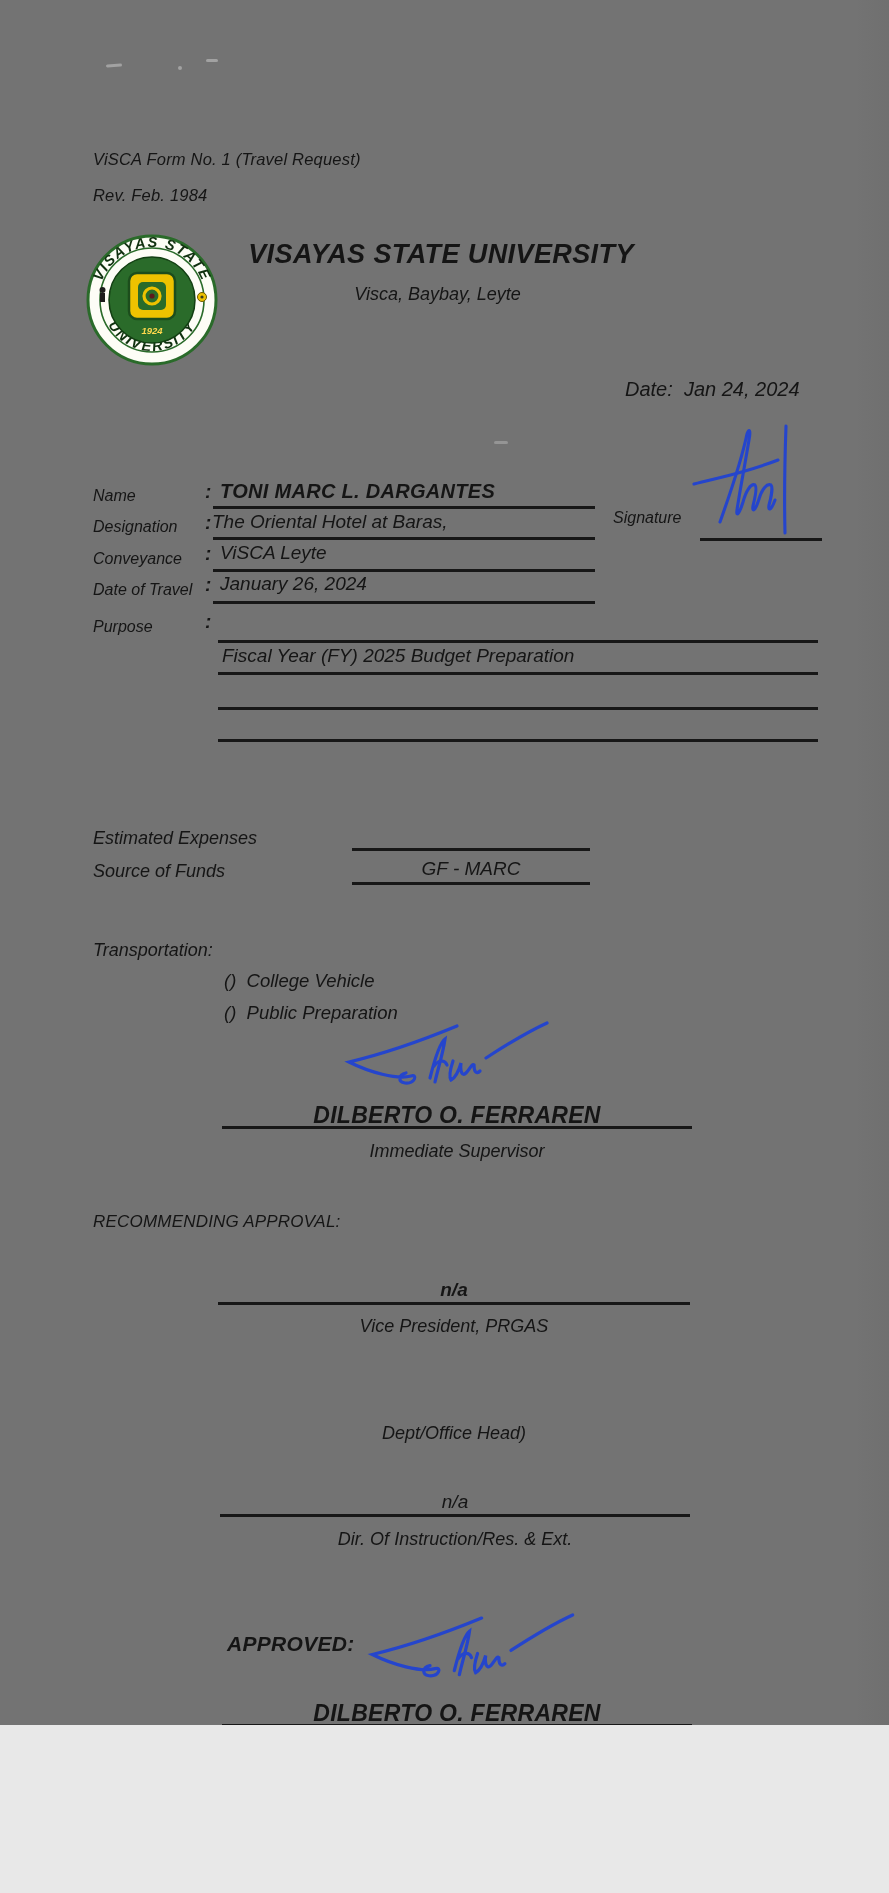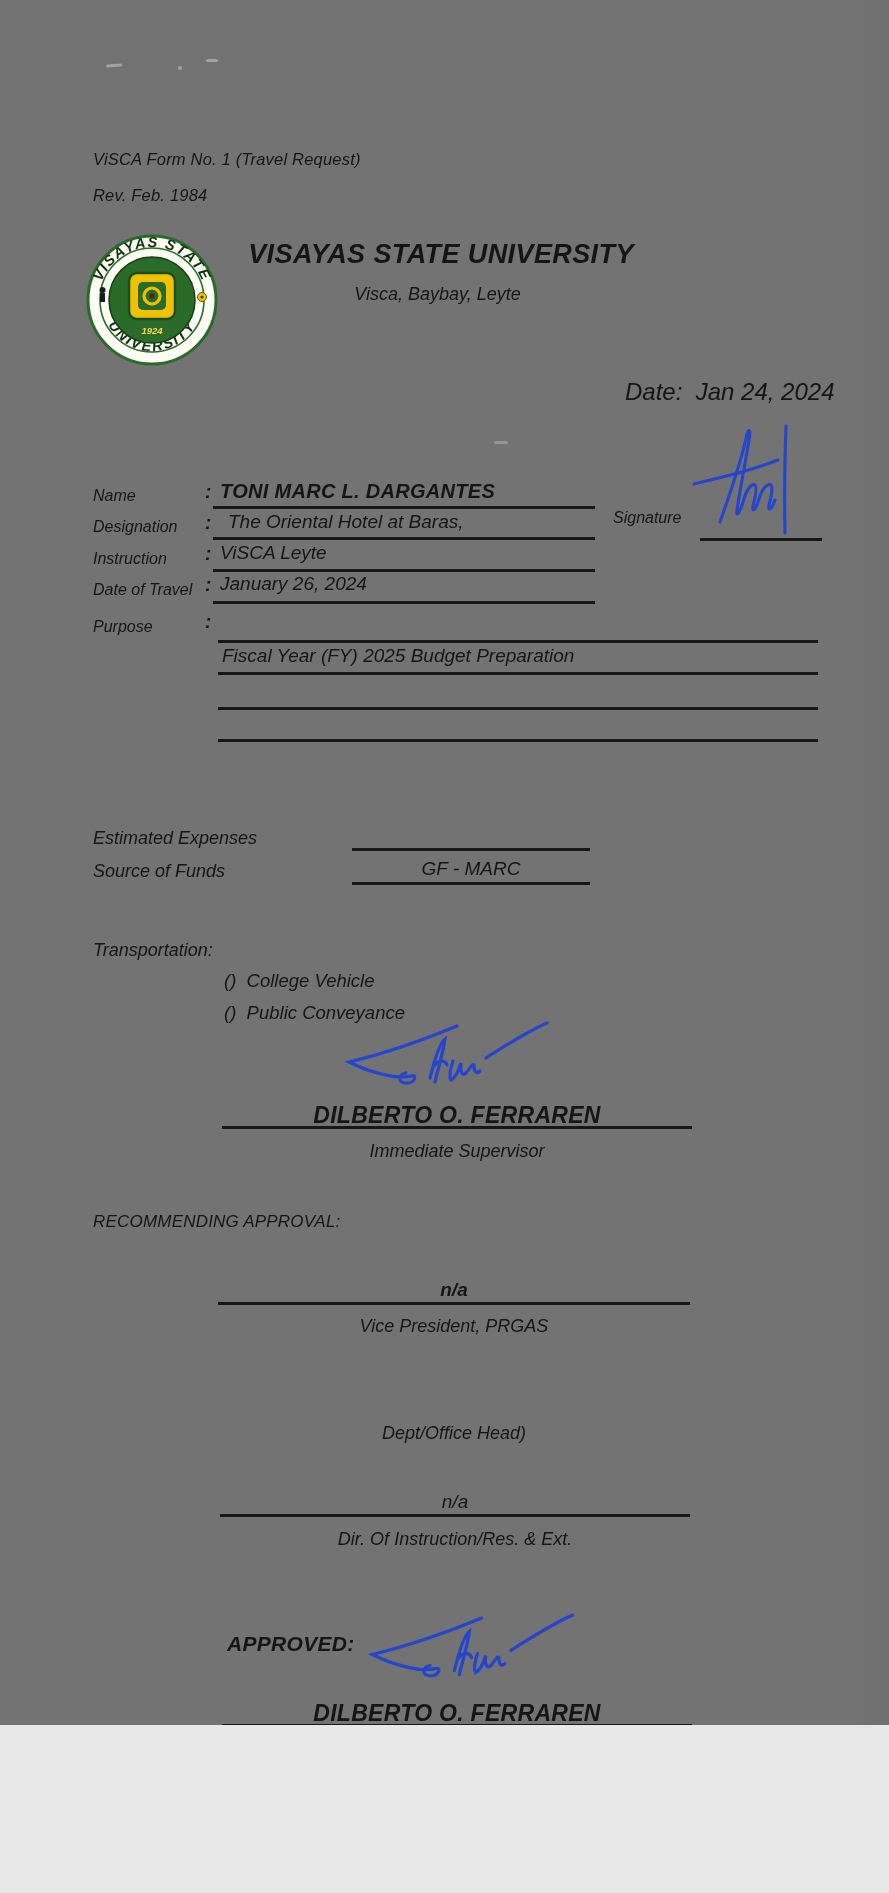--- a/index.html
+++ b/index.html
@@ -12,21 +12,21 @@
   }
   .page::after{ 
     content:"";position:absolute;top:0;right:0;width:34px;height:100%;
     background:linear-gradient(to right,rgba(0,0,0,0),rgba(60,60,55,0.06));
     pointer-events:none;
   }
   .abs{position:absolute;}
   .meta{font-size:16.5px;letter-spacing:.2px;}
   .title{font-size:27px;font-weight:bold;letter-spacing:.4px;text-align:center;}
   .subtitle{font-size:18px;text-align:center;}
-  .datetxt{font-size:24px;}
+  .datetxt{font-size:20px;}
   .lbl{font-size:16px;}
   .val{font-size:19px;white-space:nowrap;}
   .valbold{font-size:20px;font-weight:bold;letter-spacing:.3px;white-space:nowrap;}
   .colon{font-size:19px;font-weight:bold;}
   .rule{position:absolute;height:3px;background:#171717;}
   .ctr{text-align:center;}
   .heading{font-size:17px;letter-spacing:.2px;}
   .roletitle{font-size:18px;}
   .persname{font-size:23px;font-weight:bold;letter-spacing:.3px;}
   .approved{font-size:21px;font-weight:bold;letter-spacing:.3px;}
@@ -95,27 +95,27 @@
     </g>
   </svg>
 
   <div class="abs lbl" style="left:93px;top:487px;">Name</div>
   <div class="abs colon" style="left:205px;top:481px;">:</div>
   <div class="abs valbold" style="left:220px;top:480px;">TONI MARC L. DARGANTES</div>
   <div class="rule" style="left:213px;top:506px;width:382px;"></div>
 
   <div class="abs lbl" style="left:93px;top:518px;">Designation</div>
   <div class="abs colon" style="left:205px;top:512px;">:</div>
-  <div class="abs val" style="left:228px;top:511px;">The Oriental Hotel at Baras,</div>
+  <div class="abs val" style="left:212px;top:511px;">The Oriental Hotel at Baras,</div>
   <div class="rule" style="left:213px;top:537px;width:382px;"></div>
 
   <div class="abs lbl" style="left:613px;top:509px;">Signature</div>
   <div class="rule" style="left:700px;top:538px;width:122px;"></div>
 
-  <div class="abs lbl" style="left:93px;top:550px;">Instruction</div>
+  <div class="abs lbl" style="left:93px;top:550px;">Conveyance</div>
   <div class="abs colon" style="left:205px;top:543px;">:</div>
   <div class="abs val" style="left:220px;top:542px;">ViSCA Leyte</div>
   <div class="rule" style="left:213px;top:569px;width:382px;"></div>
 
   <div class="abs lbl" style="left:93px;top:581px;">Date of Travel</div>
   <div class="abs colon" style="left:205px;top:574px;">:</div>
   <div class="abs val" style="left:220px;top:573px;">January 26, 2024</div>
   <div class="rule" style="left:213px;top:601px;width:382px;"></div>
 
   <div class="abs lbl" style="left:93px;top:618px;">Purpose</div>
@@ -132,21 +132,21 @@
 
   <div class="abs roletitle" style="left:93px;top:861px;">Source of Funds</div>
   <div class="abs val ctr" style="left:352px;top:858px;width:238px;">GF - MARC</div>
   <div class="rule" style="left:352px;top:882px;width:238px;"></div>
 
   <div class="abs roletitle" style="left:93px;top:940px;">Transportation:</div>
   <div class="abs opt" style="left:224px;top:970px;">
     <span>()</span>&nbsp;&nbsp;<span>College Vehicle</span>
   </div>
   <div class="abs opt" style="left:224px;top:1002px;">
-    <span>()</span>&nbsp;&nbsp;<span>Public Conveyance</span>
+    <span>()</span>&nbsp;&nbsp;<span>Public Preparation</span>
   </div>
 
   <svg width="0" height="0" style="position:absolute;">
     <defs>
       <g id="ferraren-sig" fill="none" stroke="#2545cc" stroke-width="3.2" stroke-linecap="round">
         <path d="M122,6 C88,20 48,34 14,42 C34,52 62,60 76,56 C83,54 80,64 70,63 C63,62 63,55 71,53"></path>
         <path d="M95,58 C100,38 106,22 110,19 C108,34 102,52 100,62"></path>
         <path d="M99,46 C104,39 110,40 112,45"></path>
         <path d="M118,41 C115,50 114,57 116,60 C120,58 124,50 126,43 C125,51 127,57 131,53 C135,49 137,43 139,45 C139,51 141,55 145,51"></path>
         <path d="M151,38 C168,27 190,13 212,3"></path>

